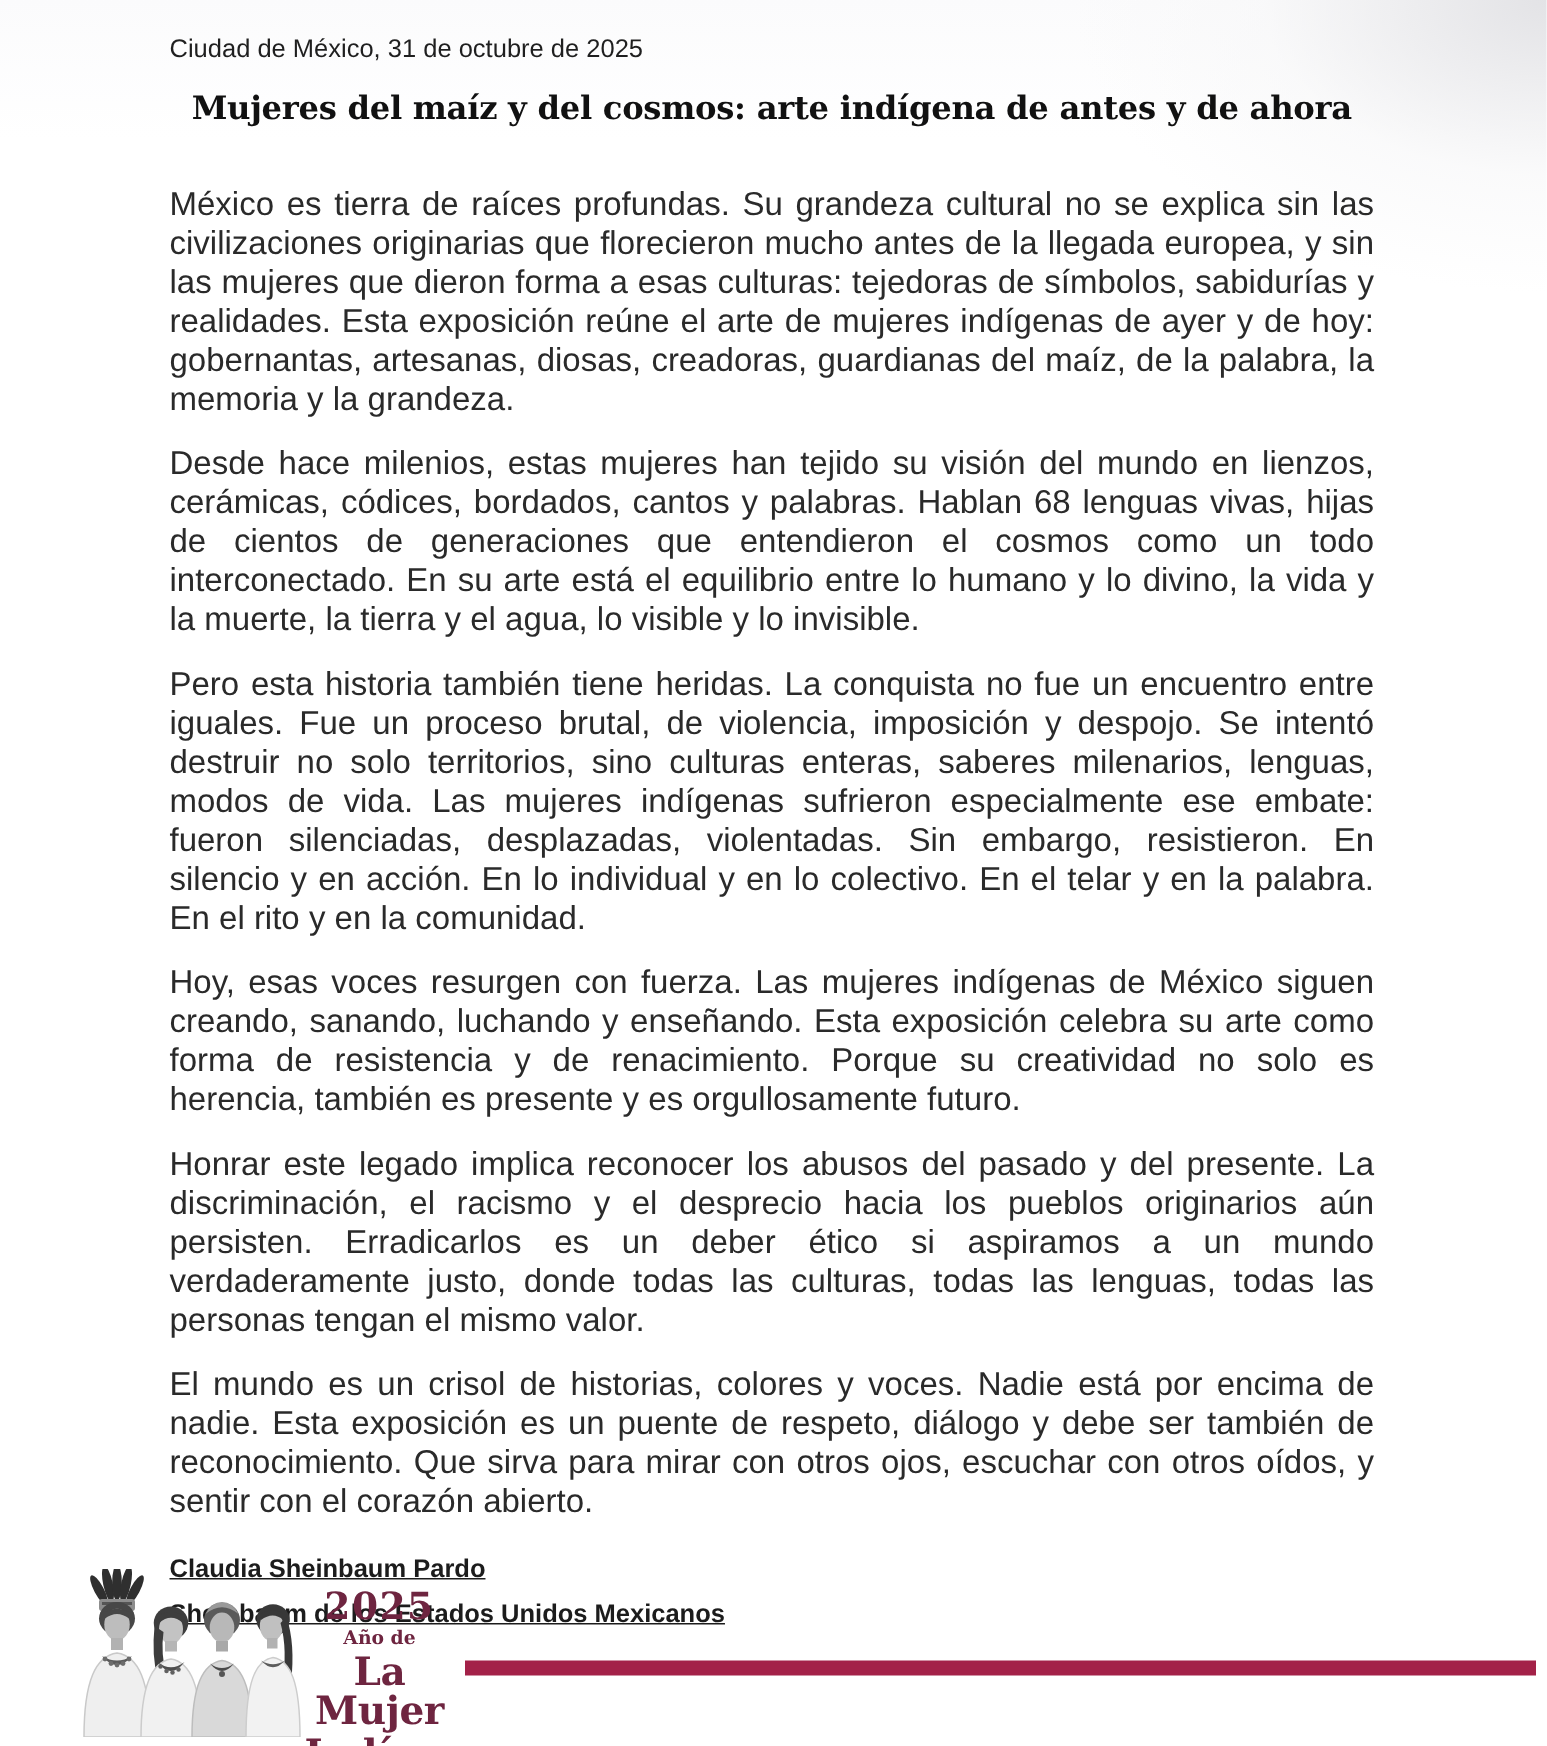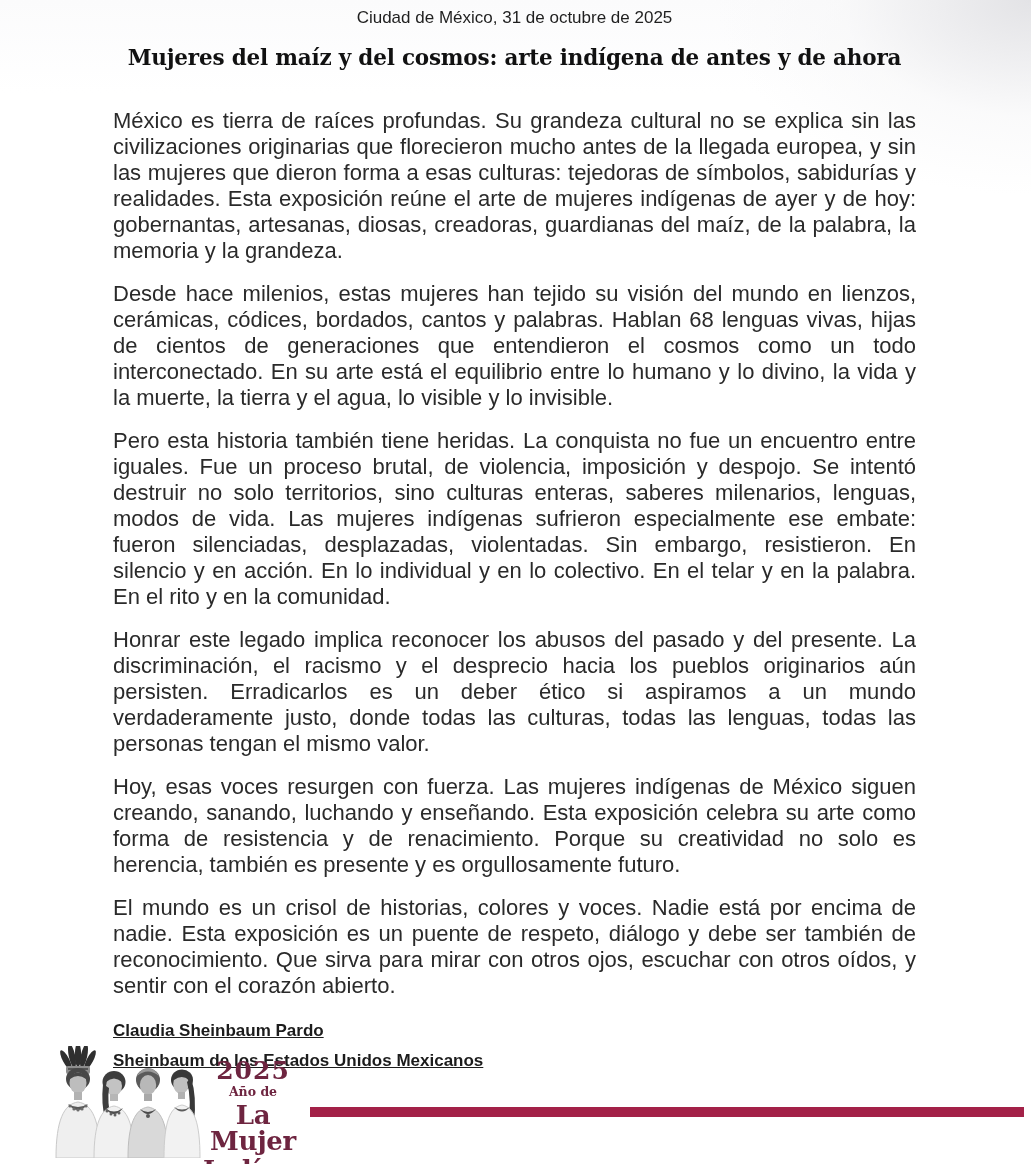--- a/index.html
+++ b/index.html
@@ -16,22 +16,22 @@
     font-family:"Liberation Sans", sans-serif;
     overflow:hidden;
   }
   .content{
     position:absolute;
     left:113px;
     width:803px;
     top:0;
   }
   .dateline{
-    padding-top:7px;
-    text-align:center;
+    padding-top:22px;
+    text-align:left;
     font-size:17px;
     line-height:22px;
     color:#1f1f1f;
   }
   .doc-title{
     margin:15px 0 0 0;
     text-align:center;
     font-family:"DejaVu Serif","Liberation Serif",serif;
     font-weight:700;
     font-size:21.5px;
@@ -97,22 +97,22 @@
   <div class="content">
 
     <div class="dateline">Ciudad de México, 31 de octubre de 2025</div>
 
     <h1 class="doc-title">Mujeres del maíz y del cosmos: arte indígena de antes y de ahora</h1>
 
     <div class="body-text">
       <p>México es tierra de raíces profundas. Su grandeza cultural no se explica sin las civilizaciones originarias que florecieron mucho antes de la llegada europea, y sin las mujeres que dieron forma a esas culturas: tejedoras de símbolos, sabidurías y realidades. Esta exposición reúne el arte de mujeres indígenas de ayer y de hoy: gobernantas, artesanas, diosas, creadoras, guardianas del maíz, de la palabra, la memoria y la grandeza.</p>
       <p>Desde hace milenios, estas mujeres han tejido su visión del mundo en lienzos, cerámicas, códices, bordados, cantos y palabras. Hablan 68 lenguas vivas, hijas de cientos de generaciones que entendieron el cosmos como un todo interconectado. En su arte está el equilibrio entre lo humano y lo divino, la vida y la muerte, la tierra y el agua, lo visible y lo invisible.</p>
       <p>Pero esta historia también tiene heridas. La conquista no fue un encuentro entre iguales. Fue un proceso brutal, de violencia, imposición y despojo. Se intentó destruir no solo territorios, sino culturas enteras, saberes milenarios, lenguas, modos de vida. Las mujeres indígenas sufrieron especialmente ese embate: fueron silenciadas, desplazadas, violentadas. Sin embargo, resistieron. En silencio y en acción. En lo individual y en lo colectivo. En el telar y en la palabra. En el rito y en la comunidad.</p>
+      <p>Hoy, esas voces resurgen con fuerza. Las mujeres indígenas de México siguen creando, sanando, luchando y enseñando. Esta exposición celebra su arte como forma de resistencia y de renacimiento. Porque su creatividad no solo es herencia, también es presente y es orgullosamente futuro.</p>
       <p>Honrar este legado implica reconocer los abusos del pasado y del presente. La discriminación, el racismo y el desprecio hacia los pueblos originarios aún persisten. Erradicarlos es un deber ético si aspiramos a un mundo verdaderamente justo, donde todas las culturas, todas las lenguas, todas las personas tengan el mismo valor.</p>
-      <p>Hoy, esas voces resurgen con fuerza. Las mujeres indígenas de México siguen creando, sanando, luchando y enseñando. Esta exposición celebra su arte como forma de resistencia y de renacimiento. Porque su creatividad no solo es herencia, también es presente y es orgullosamente futuro.</p>
       <p>El mundo es un crisol de historias, colores y voces. Nadie está por encima de nadie. Esta exposición es un puente de respeto, diálogo y debe ser también de reconocimiento. Que sirva para mirar con otros ojos, escuchar con otros oídos, y sentir con el corazón abierto.</p>
     </div>
 
     <div class="signature">
       <div>Claudia Sheinbaum Pardo</div>
       <div>Sheinbaum de los Estados Unidos Mexicanos</div>
     </div>
 
   </div>
 

